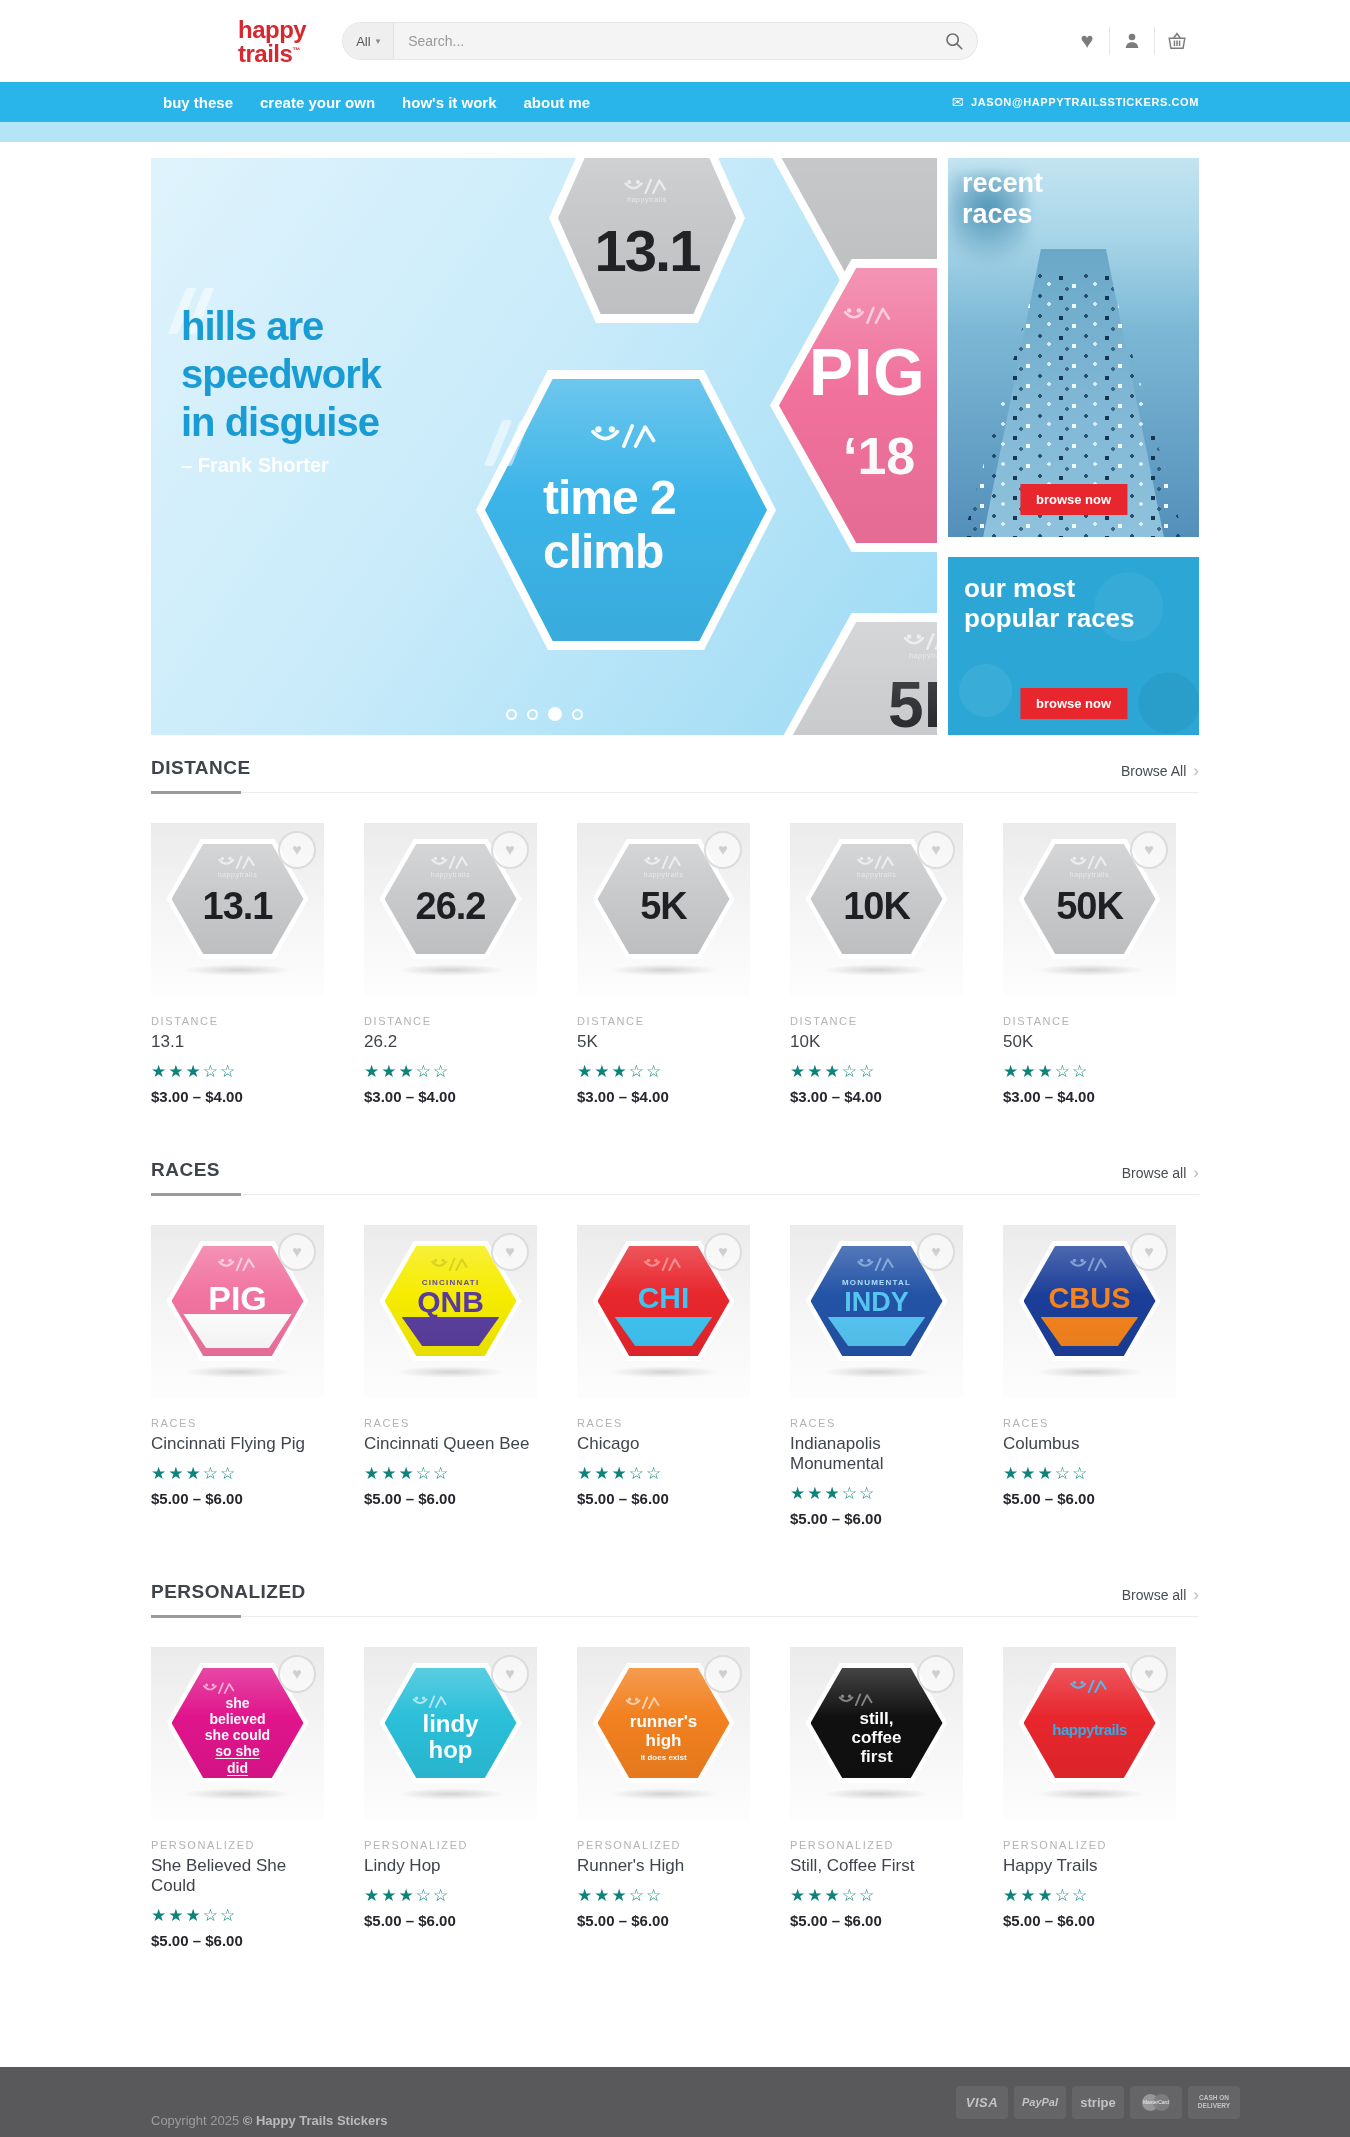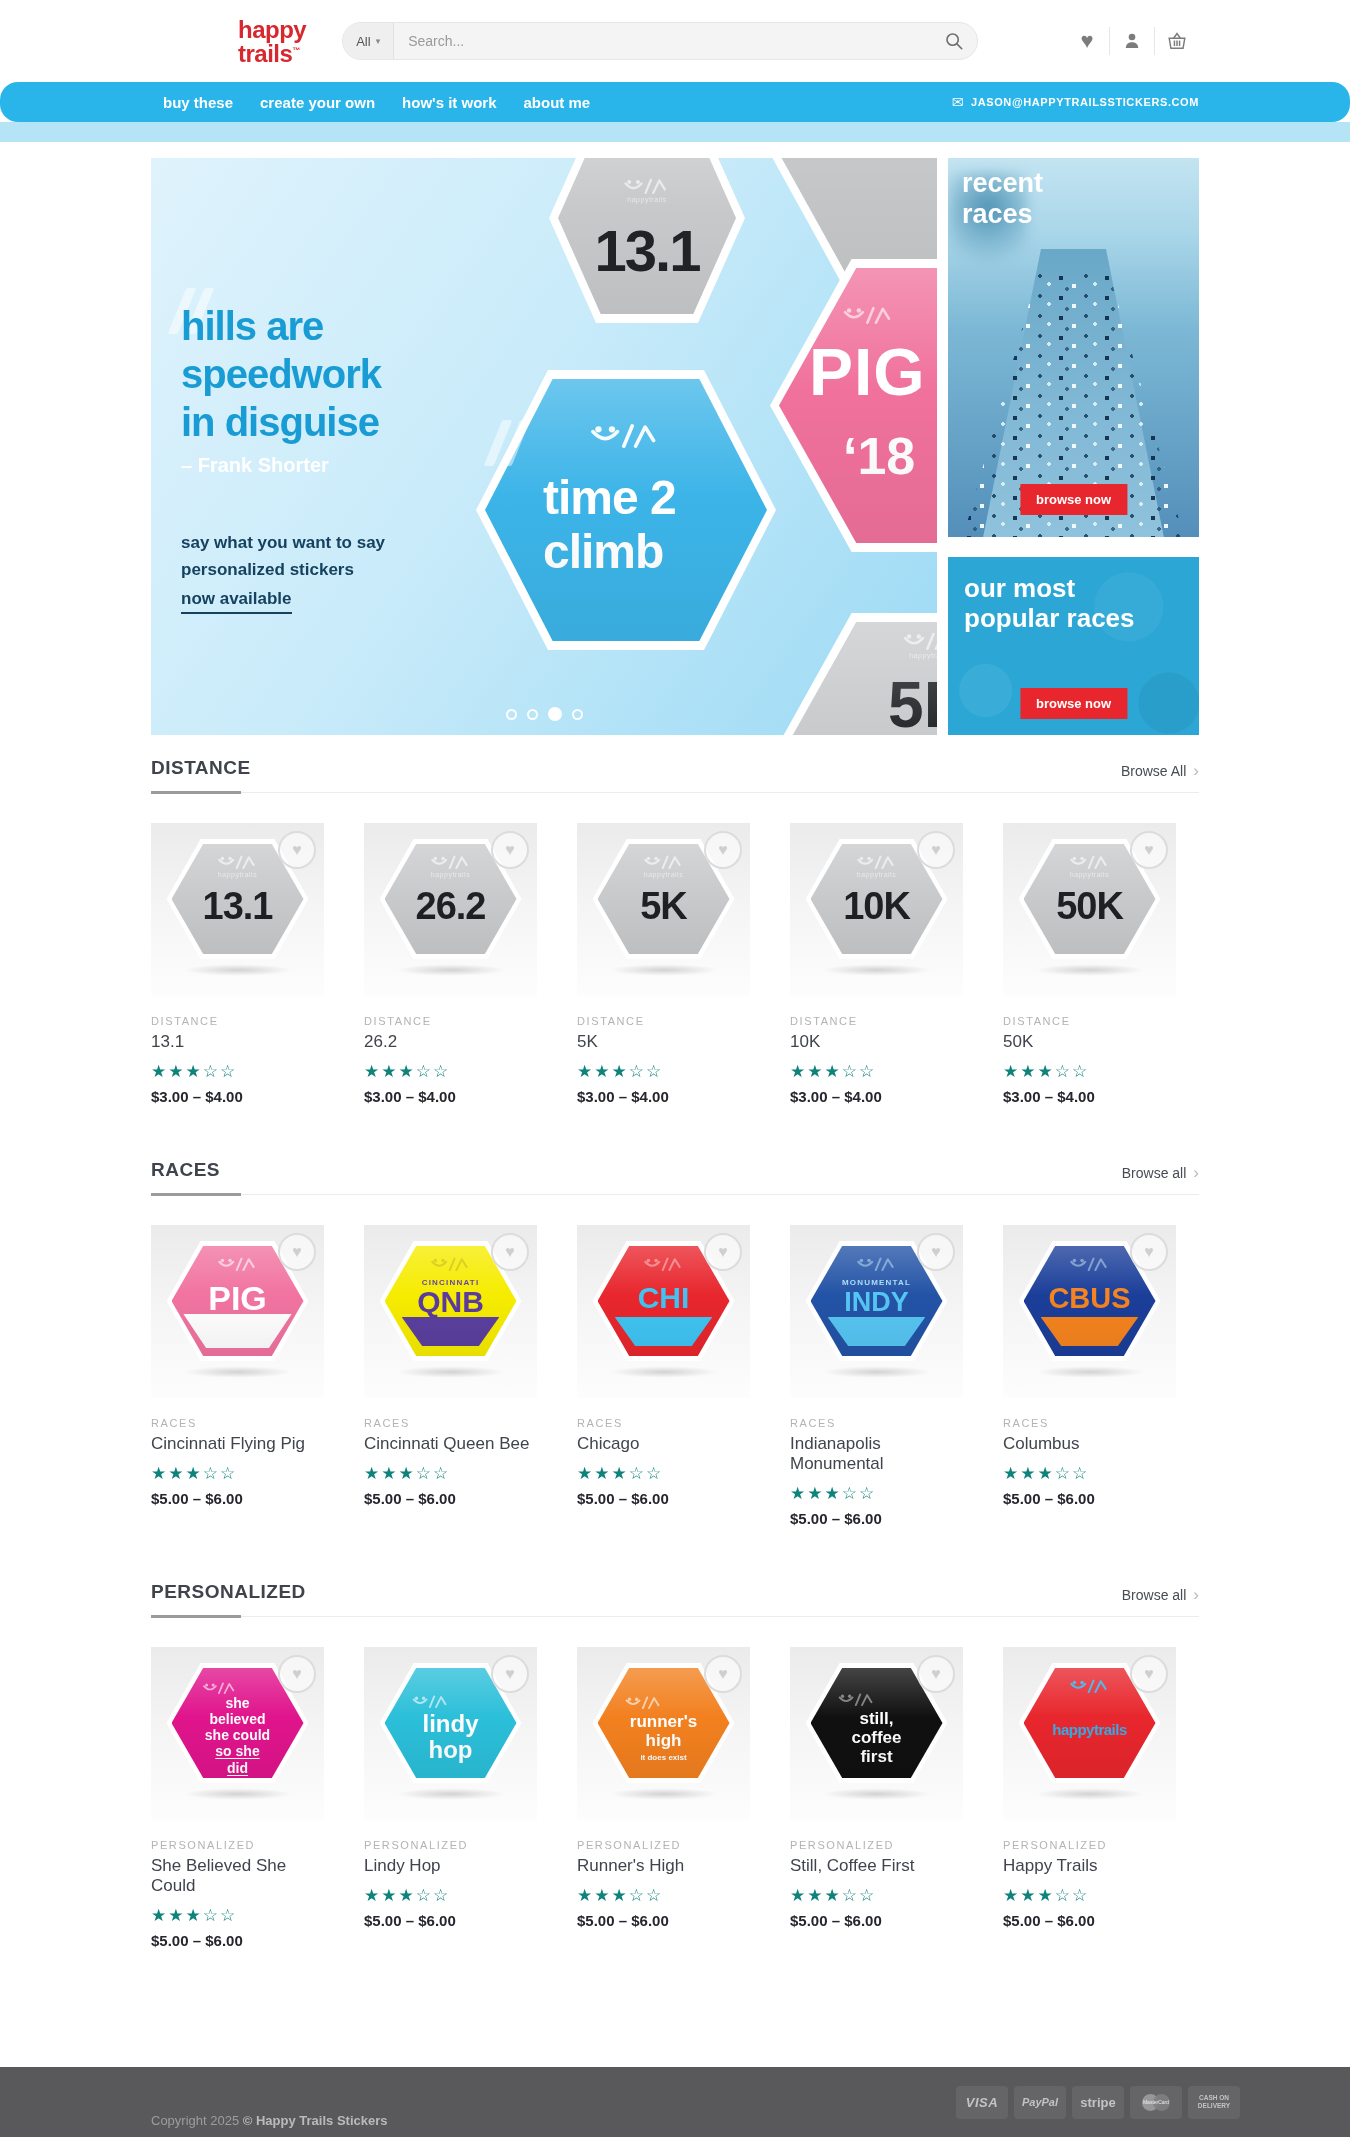--- a/index.html
+++ b/index.html
@@ -20,21 +20,21 @@
   .search-cat .caret{font-size:9px;color:#888;}
   .search-input{flex:1;height:100%;border:none;background:transparent;outline:none;padding:0 14px;font-size:14px;color:#444;}
   .search-input::placeholder{color:#9a9a9c;}
   .search-btn{width:46px;height:100%;border:none;background:transparent;display:flex;align-items:center;justify-content:center;color:#6f6f71;}
   .hdr-icons{margin-left:auto;display:flex;align-items:center;}
   .hico{width:44px;display:flex;align-items:center;justify-content:center;color:#7c7c7e;}
   .heart-glyph{font-size:22px;line-height:1;}
   .vsep{width:1px;height:28px;background:#e7e7e8;}
 
   
-  .nav{height:40px;background:#29b5e9;border-radius:18px;}
+  .nav{height:40px;background:#29b5e9;}
   .nav-in{width:1048px;margin:0 auto;height:100%;display:flex;align-items:center;padding-left:12px;}
   .nav-links{display:flex;gap:27px;}
   .nav-links a{color:#fff;font-size:15px;font-weight:bold;}
   .nav-mail{margin-left:auto;color:#fff;font-size:11px;letter-spacing:.6px;display:flex;align-items:center;gap:7px;font-weight:bold;}
   .nav-mail .env{font-size:14px;font-weight:normal;}
   .nav-strip{height:20px;background:#b6e4f7;}
 
   
   .content{width:1048px;margin:0 auto;padding-bottom:118px;}
   .hero{display:flex;gap:11px;margin-top:16px;}
@@ -322,25 +322,20 @@
             <i></i>
           </span>
         <h2 class="quote pre">hills are
 speedwork
 in disguise</h2>
         <span class="slashes s2">
             <i></i>
             <i></i>
           </span>
         <div class="attr">– Frank Shorter</div>
-        <div class="promo">
-          <div>say what you want to say</div>
-          <div>personalized stickers</div>
-          <a class="promo-link">now available</a>
-        </div>
       </div>
 
       <div class="dots">
         <span class="dot"></span>
         <span class="dot"></span>
         <span class="dot active"></span>
         <span class="dot"></span>
       </div>
     </div>
 

